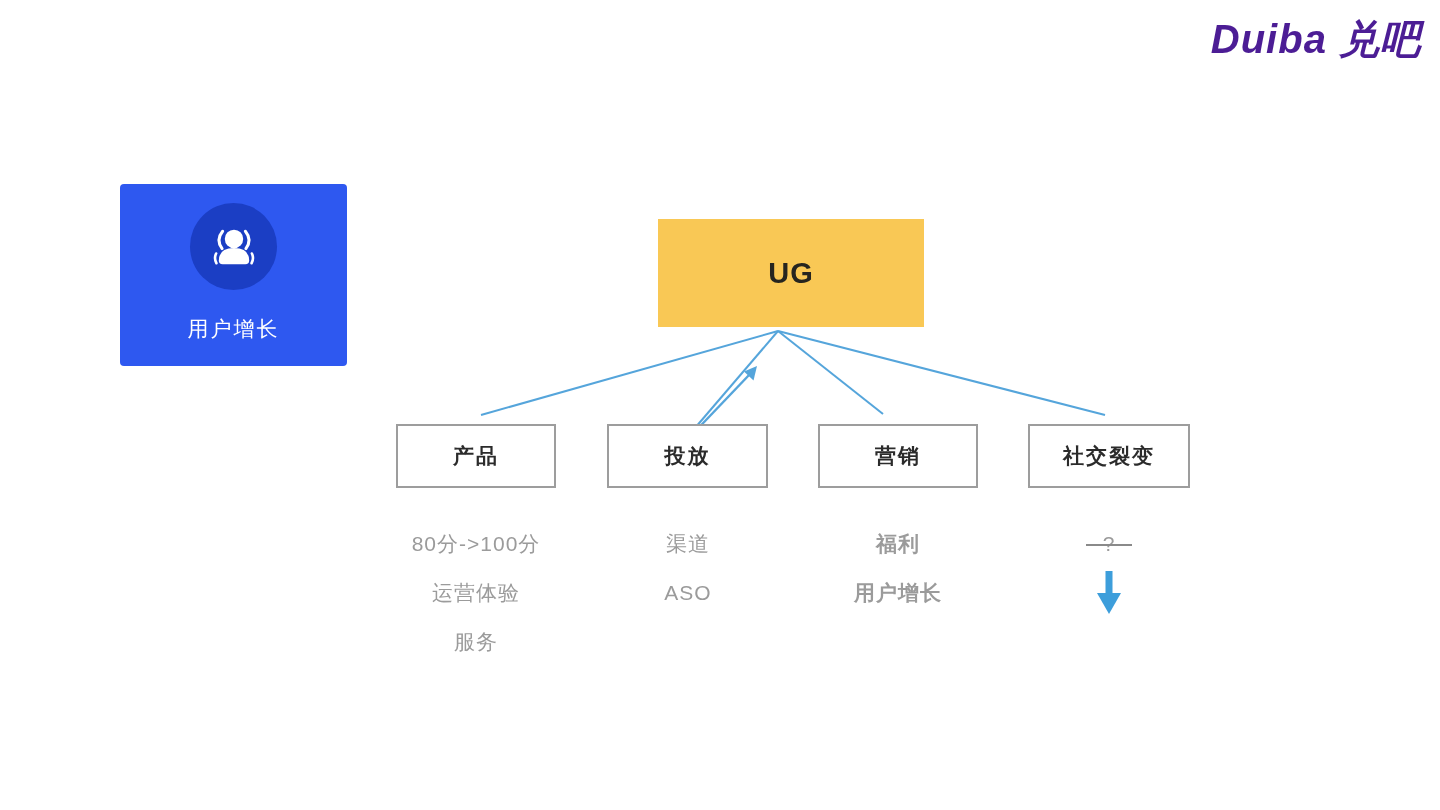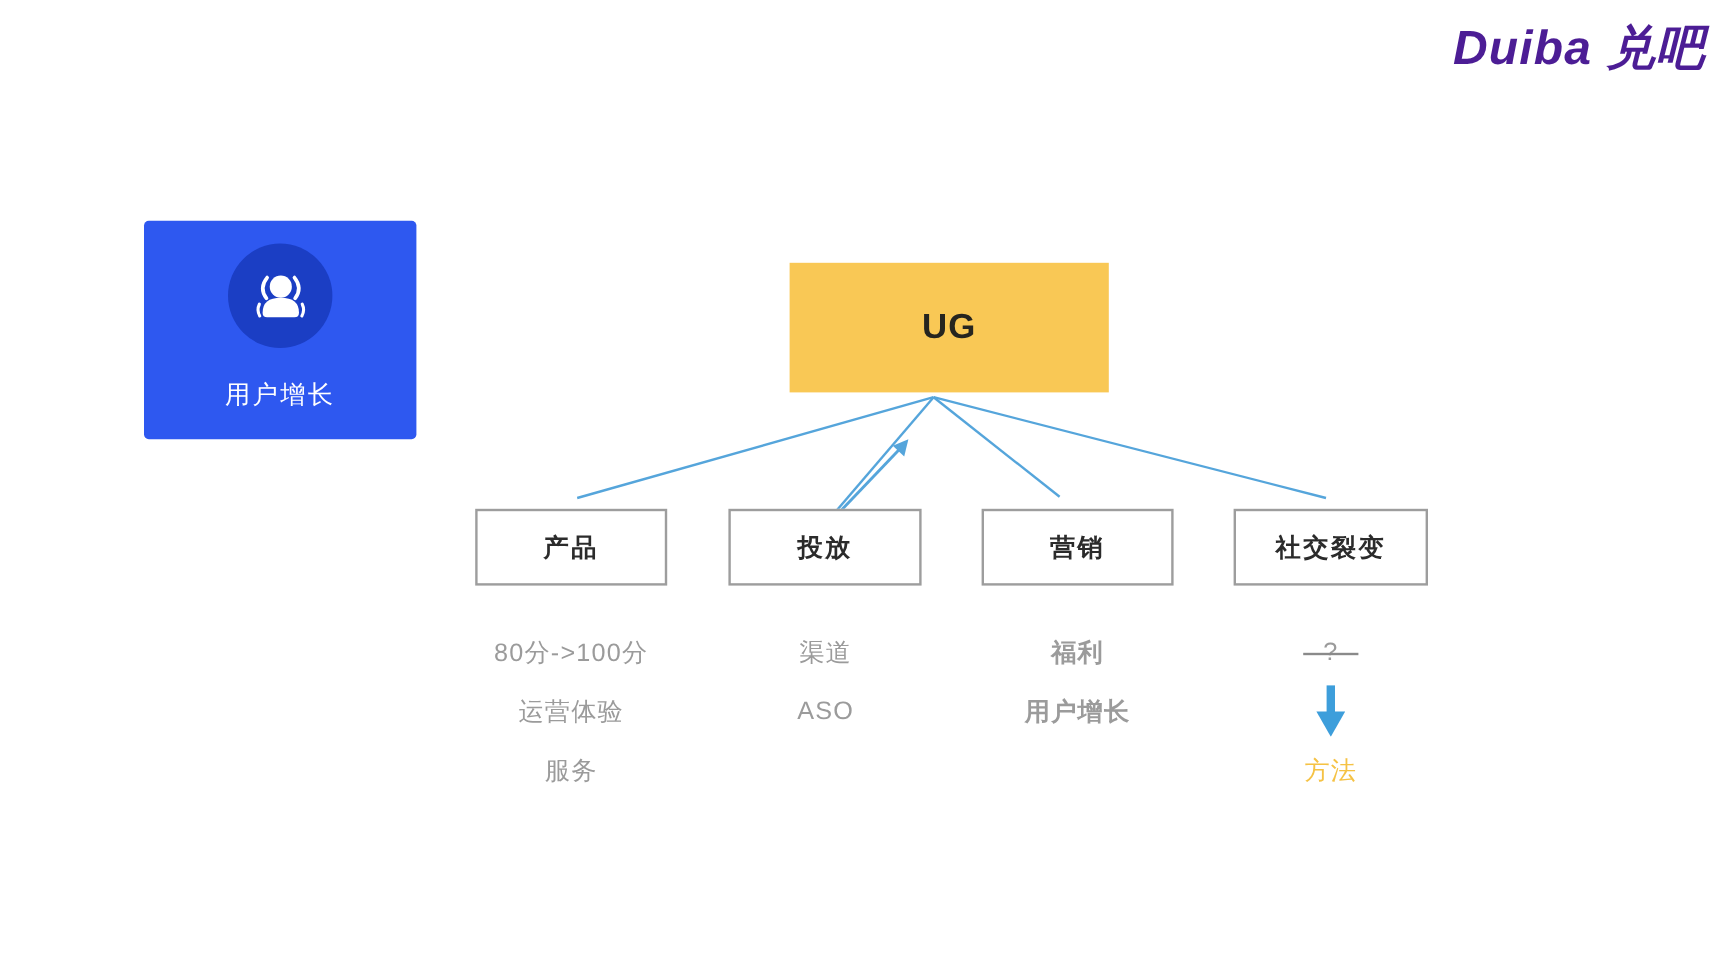--- a/index.html
+++ b/index.html
@@ -128,16 +128,15 @@
         <span>?</span>
         <span class="q-line"></span>
       </span>
     </div>
     <div class="row">
       <svg width="26" height="43" viewBox="0 0 26 43">
         <rect x="9.5" y="0" width="7" height="24" fill="#3D9EDB"></rect>
         <polygon points="1,22 25,22 13,43" fill="#3D9EDB"></polygon>
       </svg>
     </div>
-    <div class="row method">方法</div>
   </div>
 
 </div>
 
 </body></html>

